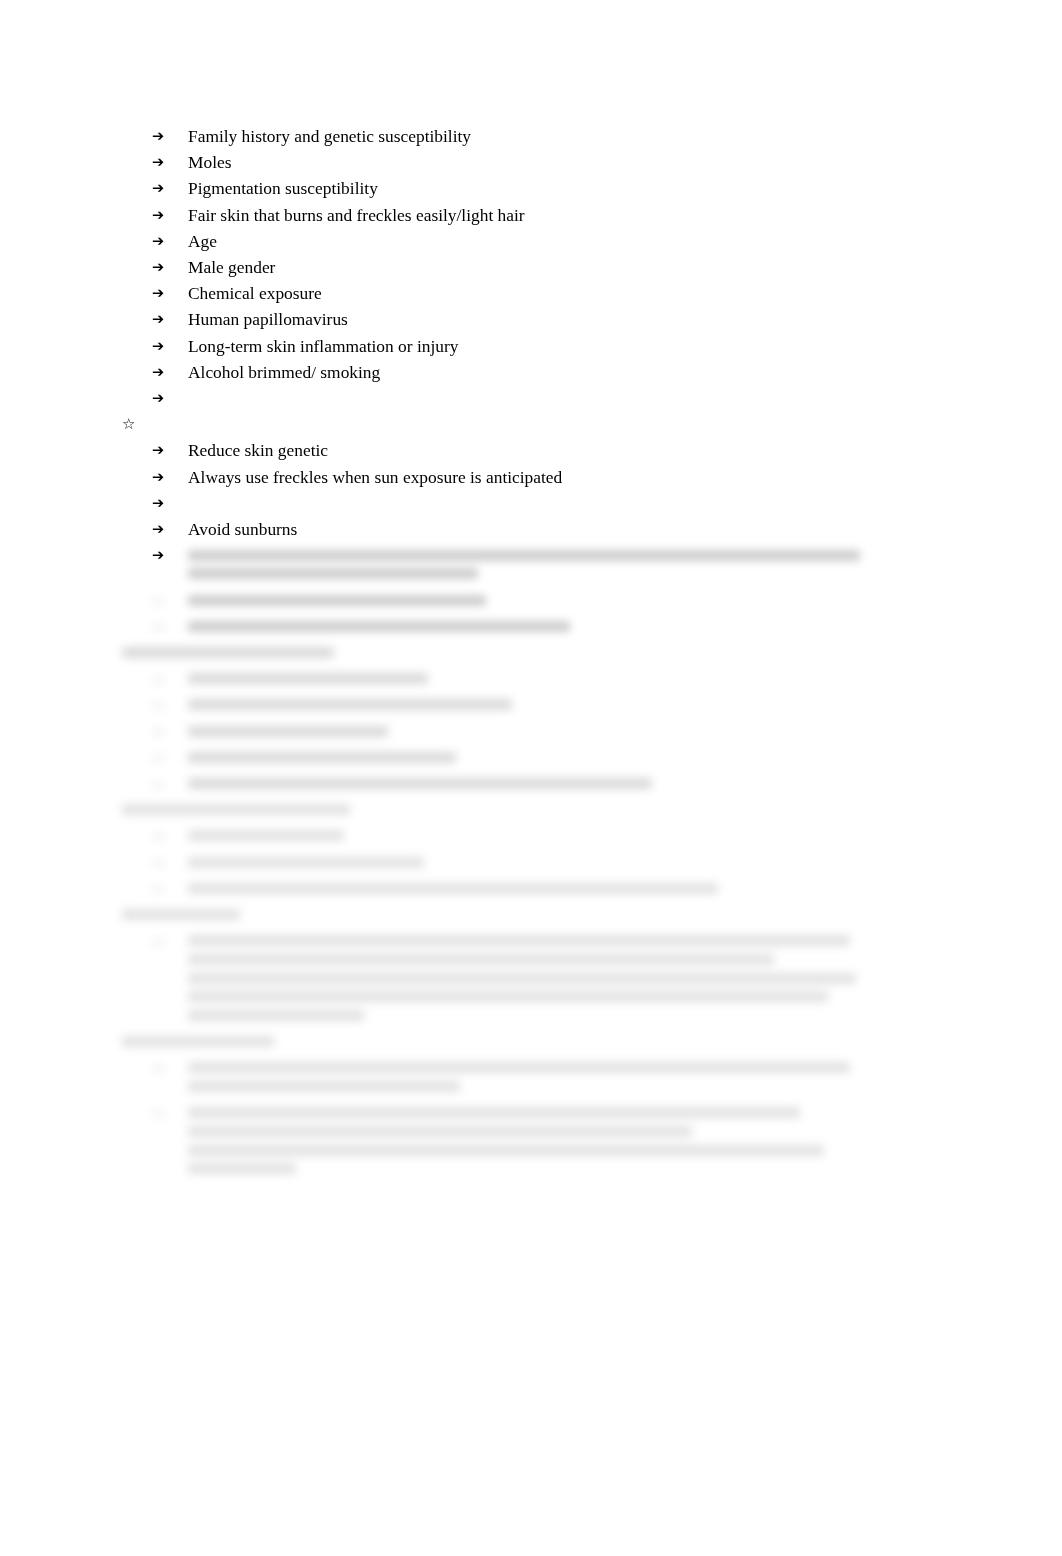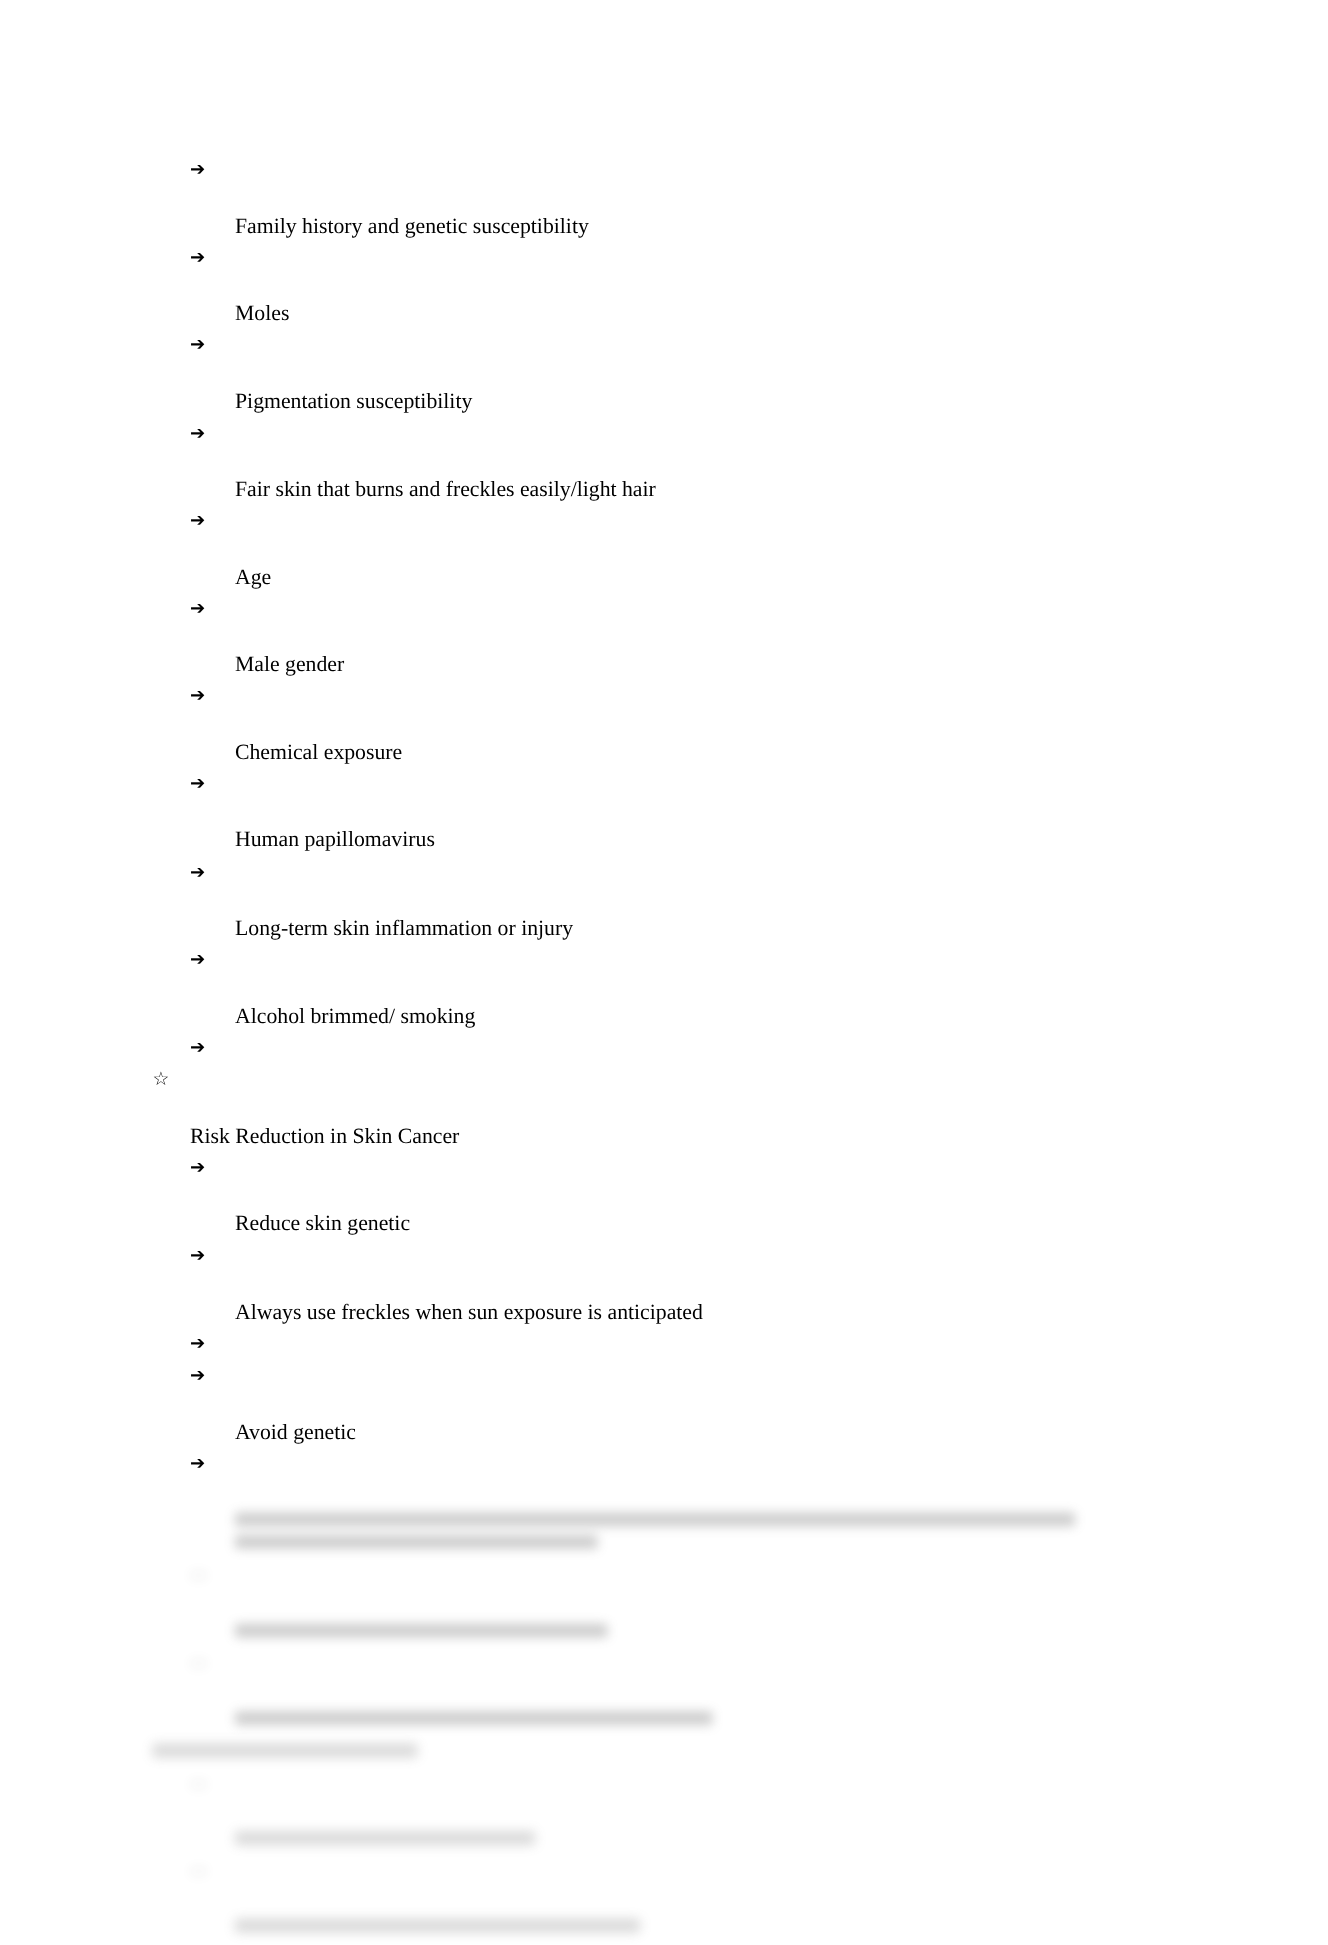--- a/index.html
+++ b/index.html
@@ -53,21 +53,20 @@
     font-size: 14.5px;
   }
   .marker.dash {
     font-family: "DejaVu Sans", sans-serif;
     font-size: 14.5px;
     font-weight: bold;
   }
   .rowtext {
     flex: 1 1 auto;
     white-space: pre-wrap;
-    margin-top: 44px;
   }
 
   
   .heading {
     padding-left: 122px;
     font-size: 17.4px;
     line-height: 26.2px;
   }
 
   
@@ -154,42 +153,41 @@
         <span class="rowtext">Alcohol brimmed/ smoking</span>
       </div>
 
       <div class="row lvl2">
         <span class="marker arrow">➔</span>
       </div>
     </div>
 
     <div class="row lvl1">
       <span class="marker star">☆</span>
-      <span class="rowtext">Risk Reduction in Skin Cancer</span>
     </div>
 
     <div>
 
       <div class="row lvl2">
         <span class="marker arrow">➔</span>
         <span class="rowtext">Reduce skin genetic</span>
       </div>
 
       <div class="row lvl2">
         <span class="marker arrow">➔</span>
         <span class="rowtext">Always use freckles when sun exposure is anticipated</span>
       </div>
 
       <div class="row lvl2">
         <span class="marker arrow">➔</span>
       </div>
 
       <div class="row lvl2">
         <span class="marker arrow">➔</span>
-        <span class="rowtext">Avoid genetic</span>
+        <span class="rowtext">Avoid sunburns</span>
       </div>
     </div>
 
     <div id="redacted-region">
         <div class="row lvl2">
           <span class="marker arrow">➔</span>
           <span class="rowtext blurred"><span class="redact-line" style="width: 672px;"></span><span class="redact-line" style="width: 290px;"></span></span>
         </div>
         <div class="row lvl2">
           <span class="marker dash blurred faint">▭</span>

